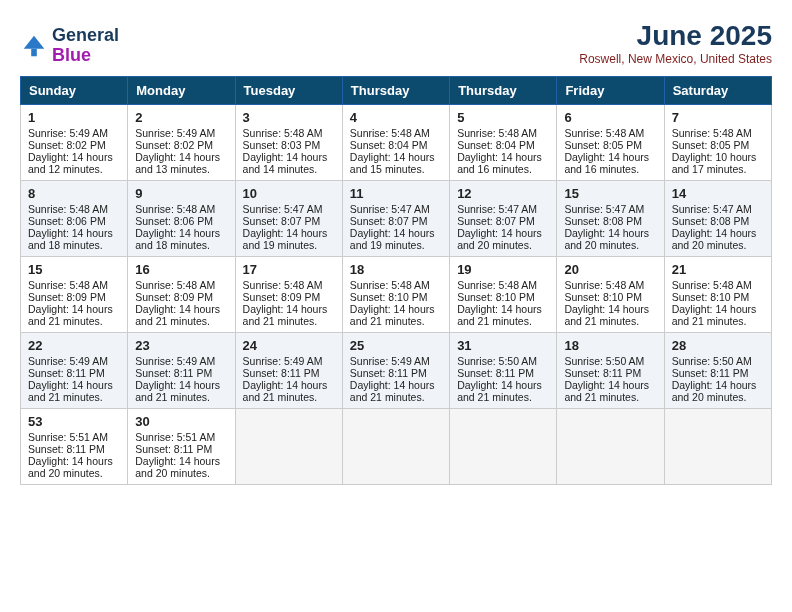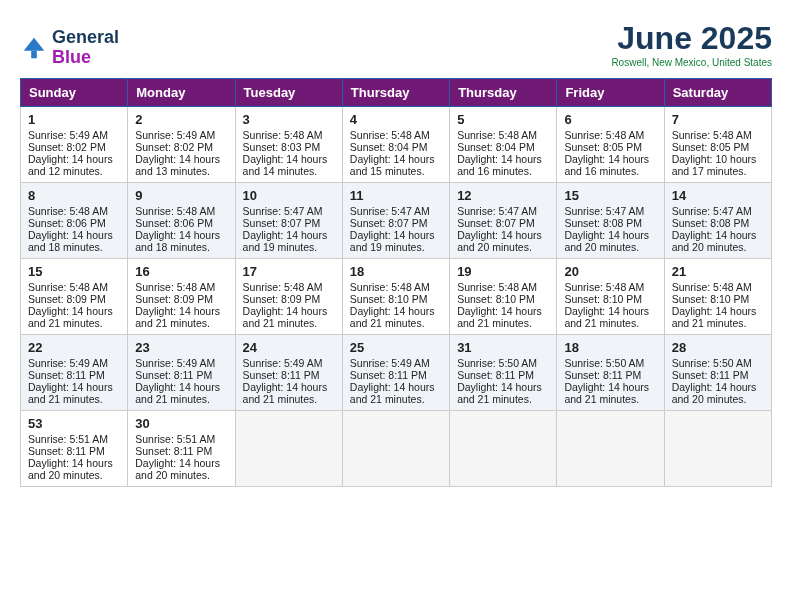--- a/index.html
+++ b/index.html
@@ -29,35 +29,35 @@
     .logo-general { color: #1a3a5c; }
     .logo-blue { color: #a21caf; }
     .logo-icon {
       width: 28px;
       height: 28px;
     }
     .title-block {
       text-align: right;
     }
     .month-year {
-      font-size: 32px;
+      font-size: 28px;
       color: #1a3a5c;
       font-weight: bold;
     }
     .location {
-      font-size: 10px;
-      color: #15803d;
+      font-size: 12px;
+      color: #7f1d1d;
     }
     .calendar {
       width: 100%;
       border-collapse: collapse;
       border: 1px solid #ccc;
     }
     .calendar th {
-      background-color: #701a75;
+      background-color: #0c4a6e;
       color: white;
       text-align: left;
       padding: 6px 8px;
       font-size: 13px;
       font-weight: bold;
       border: 1px solid #2060a8;
     }
     .calendar td {
       vertical-align: top;
       padding: 5px 7px;

